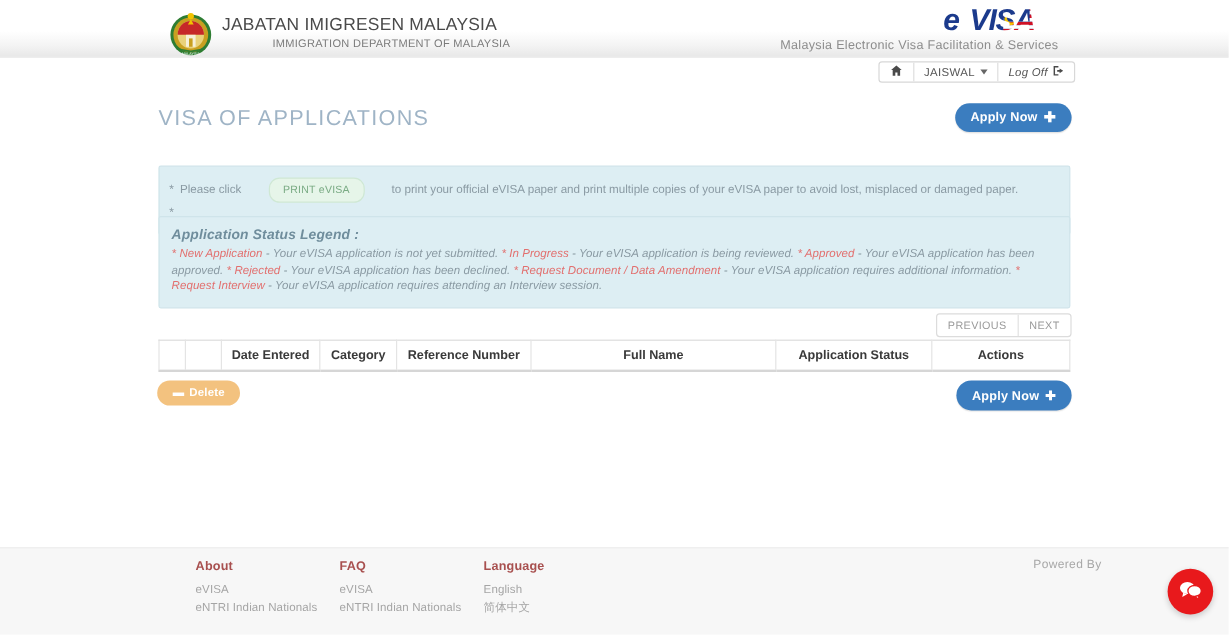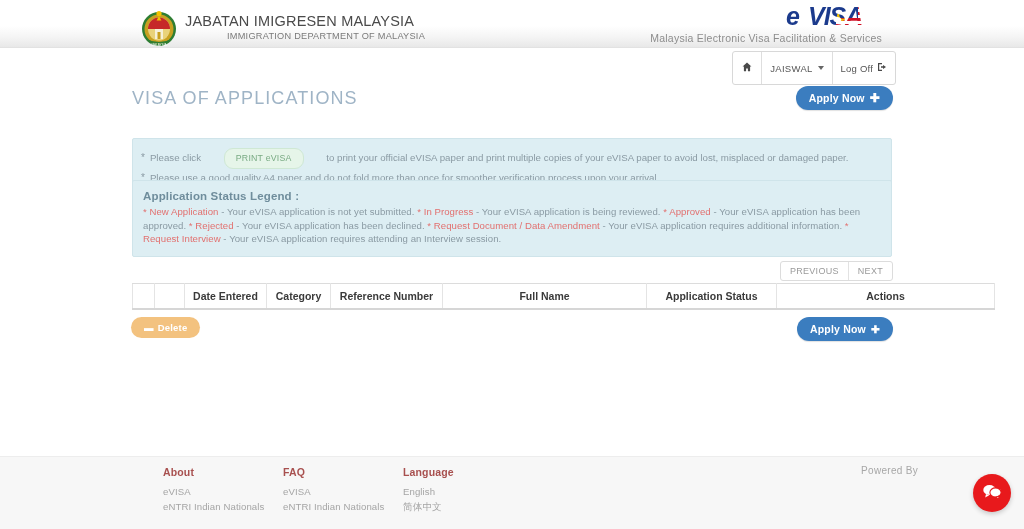--- a/index.html
+++ b/index.html
@@ -38,32 +38,32 @@
     position: absolute; right: 142px; top: 32px;
     font-size: 10.5px; color: #8d8d8d; letter-spacing: .25px;
     white-space: nowrap;
   }
 
   
   .userbar {
     position: absolute; right: 128px; top: 51px;
     display: flex; align-items: stretch;
     border: 1px solid #d8d8d8; border-radius: 3px;
-    background: #fff; height: 34px; overflow: hidden;
+    background: #fff; height: 18px; overflow: hidden;
     font-size: 9.5px;
   }
   .userbar > div {
     display: flex; align-items: center; justify-content: center;
     padding: 0 8px; color: #555;
     border-right: 1px solid #dedede;
   }
   .userbar > div:last-child { border-right: none; }
   .ub-home { padding: 0 9px !important; }
   .ub-user { gap: 5px; letter-spacing: .3px; }
-  .ub-logoff { gap: 4px; letter-spacing: .2px; }
+  .ub-logoff { gap: 4px; letter-spacing: .2px; font-style: italic; }
   .caret {
     width: 0; height: 0;
     border-left: 3px solid transparent; border-right: 3px solid transparent;
     border-top: 4px solid #666;
   }
   .title {
     position: absolute; left: 132px; top: 88px;
     font-size: 18px; color: #9fb4c6; letter-spacing: 1.1px;
     font-weight: 400;
   }
@@ -93,21 +93,21 @@
   }
   .note-star { color: #8a9aa3; font-size: 10px; }
   .print-pill {
     display: inline-block;
     background: #e6f5e9; border: 1px solid #cfe8d4;
     border-radius: 9px;
     color: #7aab84; font-size: 8.8px;
     padding: 1px 11px; margin: 0 20px;
     letter-spacing: .2px;
   }
-  .panel-legend { top: 180px; padding: 9px 17px 10px 10px; }
+  .panel-legend { top: 180px; padding: 9px 17px 10px 10px; font-style: italic; }
   .legend-title {
     font-size: 11.5px; color: #6f8d9c; font-weight: bold;
     letter-spacing: .15px; margin-bottom: 3px;
   }
   .legend-body {
     font-size: 9.6px; color: #8a9aa3; line-height: 13.5px;
     letter-spacing: .05px;
   }
   .st { color: #e2706f; }
 
@@ -121,21 +121,21 @@
   .pager div {
     padding: 4px 9px; color: #9a9a9a;
     border-right: 1px solid #e2e2e2; letter-spacing: .3px;
     cursor: pointer;
   }
   .pager div:last-child { border-right: none; }
 
   
   .tbl {
     position: absolute; left: 132px; top: 283px;
-    width: 863px; border-collapse: collapse;
+    width: 760px; border-collapse: collapse;
     background: #fff;
   }
   .tbl th {
     border-top: 1px solid #dcdcdc;
     border-bottom: 2px solid #d6d6d6;
     border-right: 1px solid #e4e4e4;
     border-left: 1px solid #e4e4e4;
     font-size: 10.5px; color: #3a3a3a; font-weight: bold;
     padding: 6px 4px; text-align: center;
   }
@@ -299,21 +299,20 @@
     <div class="note-row">
       <span class="note-star">*</span>
       <span>
         <span>Please click</span>
         <span class="print-pill">PRINT eVISA</span>
         <span>to print your official eVISA paper and print multiple copies of your eVISA paper to avoid lost, misplaced or damaged paper.</span>
       </span>
     </div>
     <div class="note-row">
       <span class="note-star">*</span>
-      <span>Please use a good quality A4 paper and do not fold more than once for smoother verification process upon your arrival.</span>
     </div>
   </div>
 
   <div class="panel panel-legend">
     <div class="legend-title">Application Status Legend :</div>
     <div class="legend-body"><span class="st">* New Application</span><span> - Your eVISA application is not yet submitted. </span><span class="st">* In Progress</span><span> - Your eVISA application is being reviewed. </span><span class="st">* Approved</span><span> - Your eVISA application has been approved. </span><span class="st">* Rejected</span><span> - Your eVISA application has been declined. </span><span class="st">* Request Document / Data Amendment</span><span> - Your eVISA application requires additional information. </span><span class="st">* Request Interview</span><span>  - Your eVISA application requires attending an Interview session.</span></div>
   </div>
 
   <div class="pager">
     <div>PREVIOUS</div>

